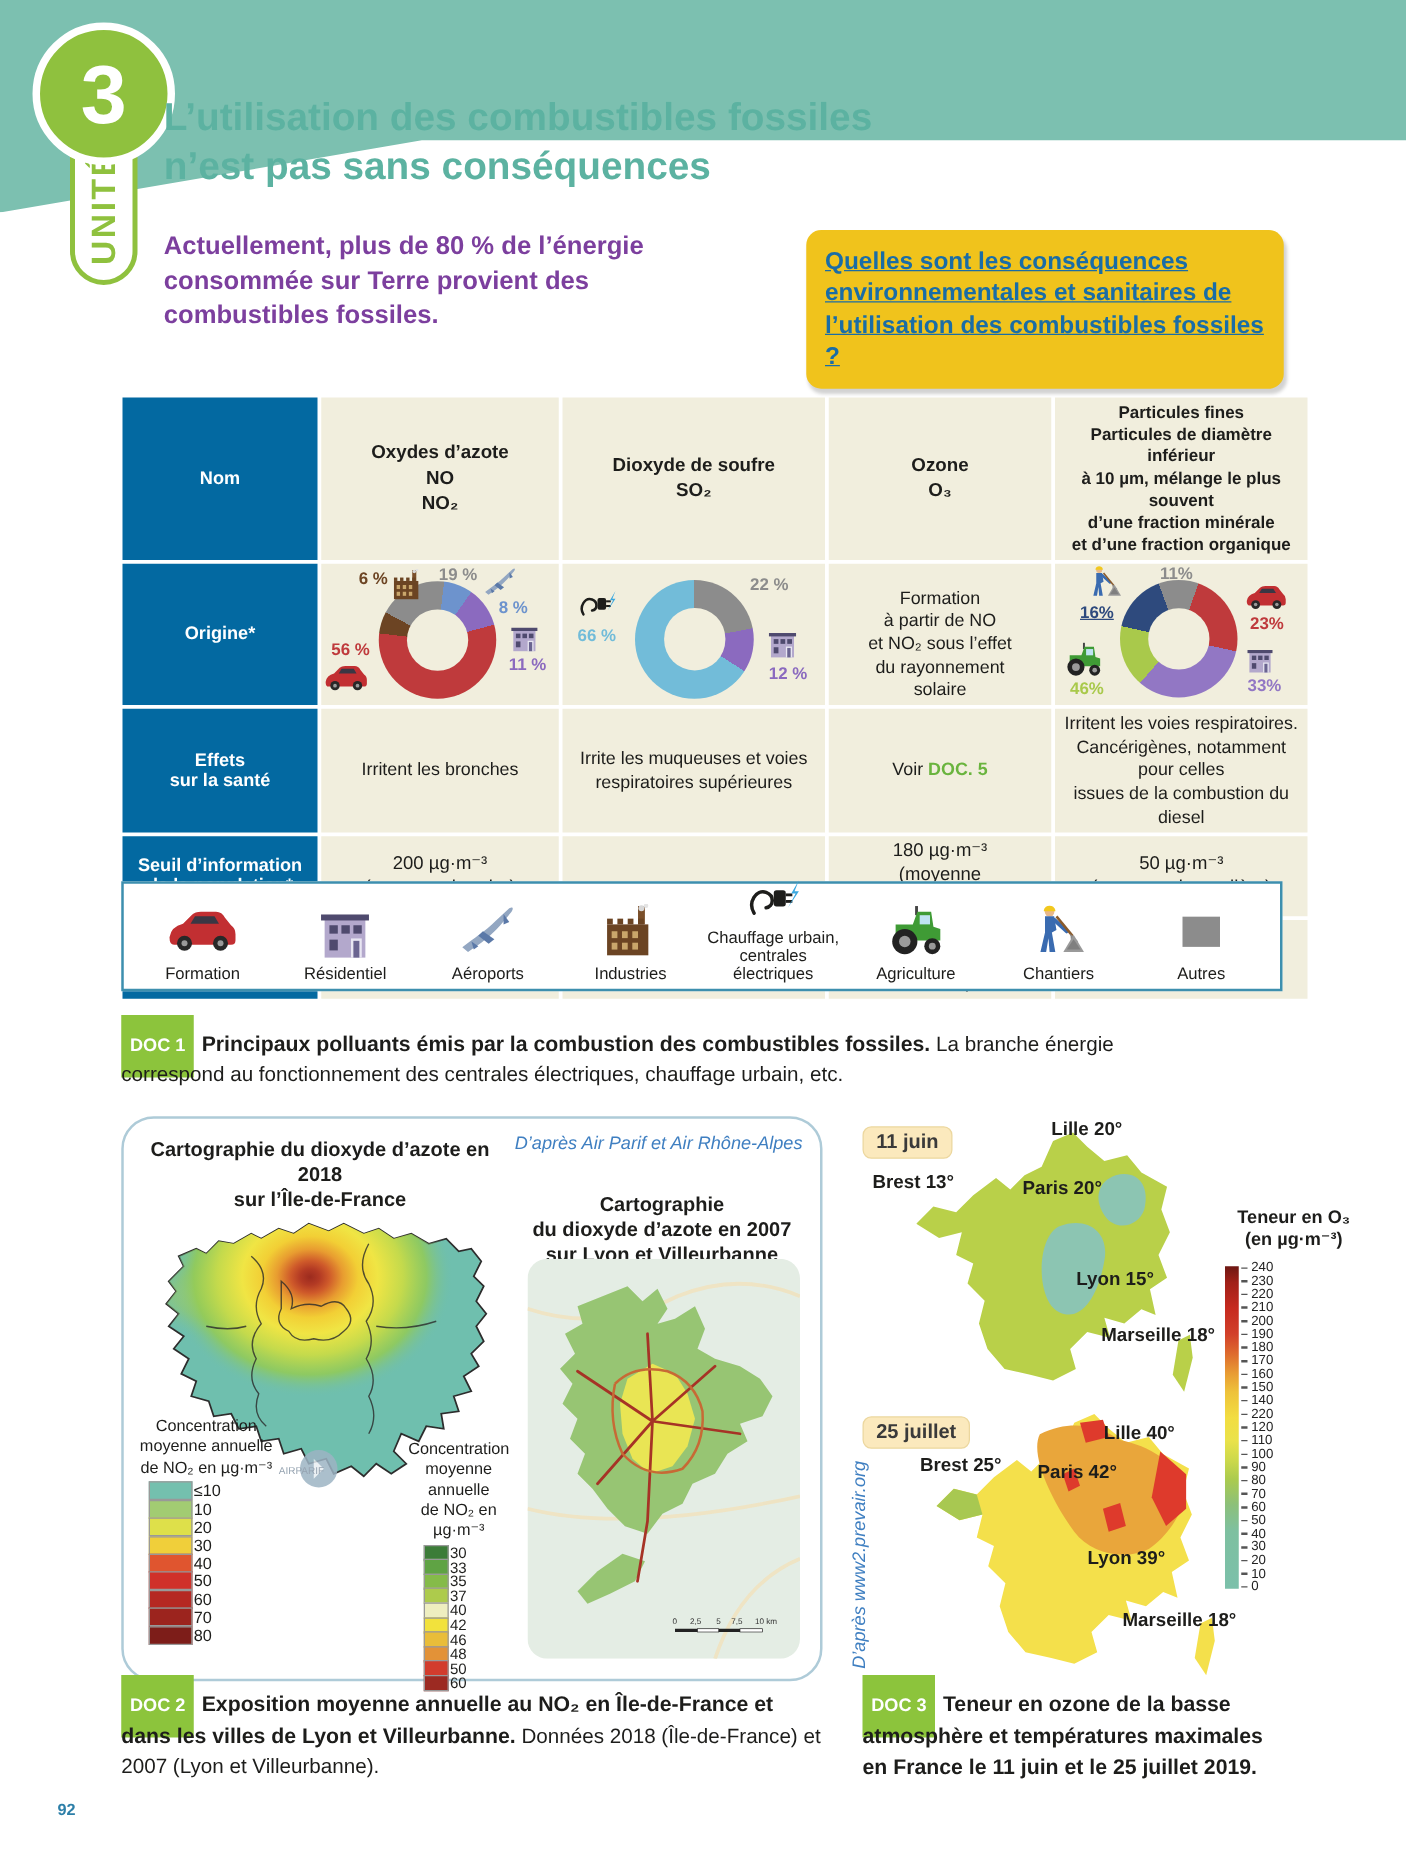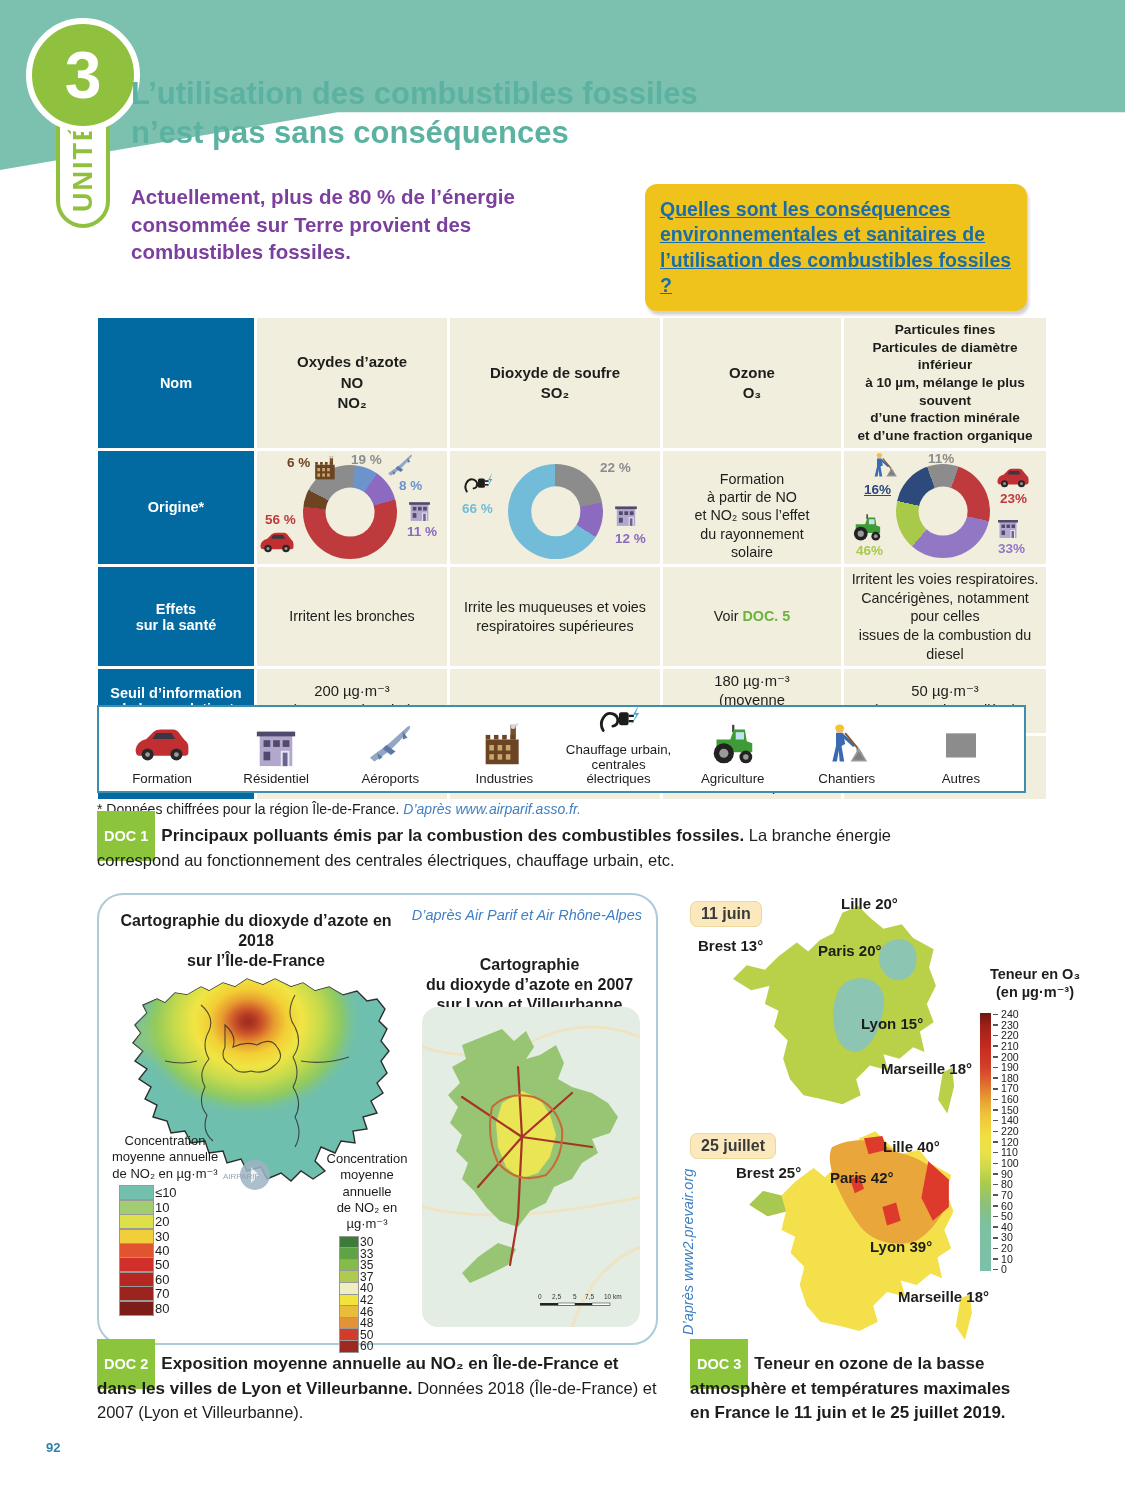--- a/index.html
+++ b/index.html
@@ -366,23 +366,20 @@
     <div class="legitem">
       <div class="icw">
           <svg style="width:44px;height:40px">
             <use href="#sym-square"></use>
           </svg>
         </div>
       <div class="lbl pre">Autres</div>
     </div>
   </div>
 
-  <p class="footnote" style="margin:0">
-    <span>* Données chiffrées pour la région Île-de-France. </span><span class="src">D’après www.airparif.asso.fr.</span>
-  </p>
 
   <p class="docline" style="left:97px;top:824px;width:880px;margin:0;position:absolute;">
     <span class="badge">DOC 1</span><b>Principaux polluants émis par la combustion des combustibles fossiles.</b><span> La branche énergie correspond au fonctionnement des centrales électriques, chauffage urbain, etc.</span>
   </p>
 
   <div class="doc2box">
     <div class="map-title pre" style="left:12px;top:16px;width:290px;">Cartographie du dioxyde d’azote en 2018
 sur l’Île-de-France</div>
     <div class="doc2src">D’après Air Parif et Air Rhône-Alpes</div>
     <div class="map-title pre" style="left:308px;top:60px;width:245px;">Cartographie

